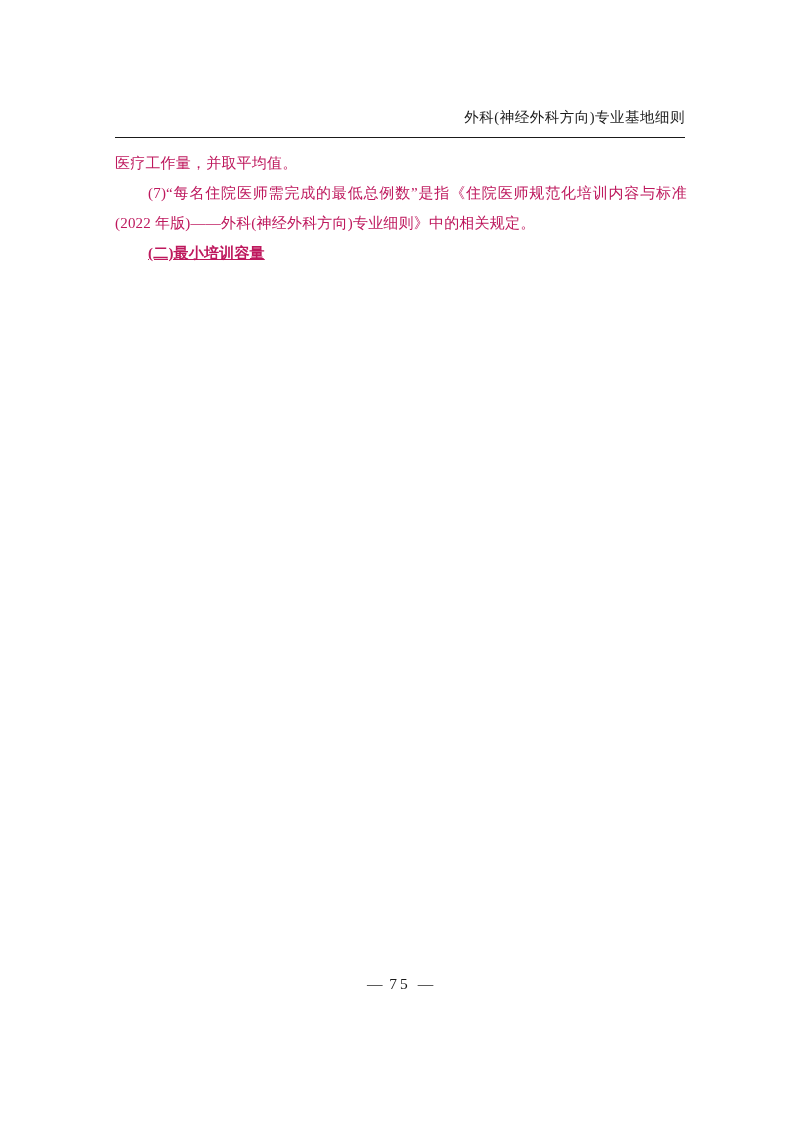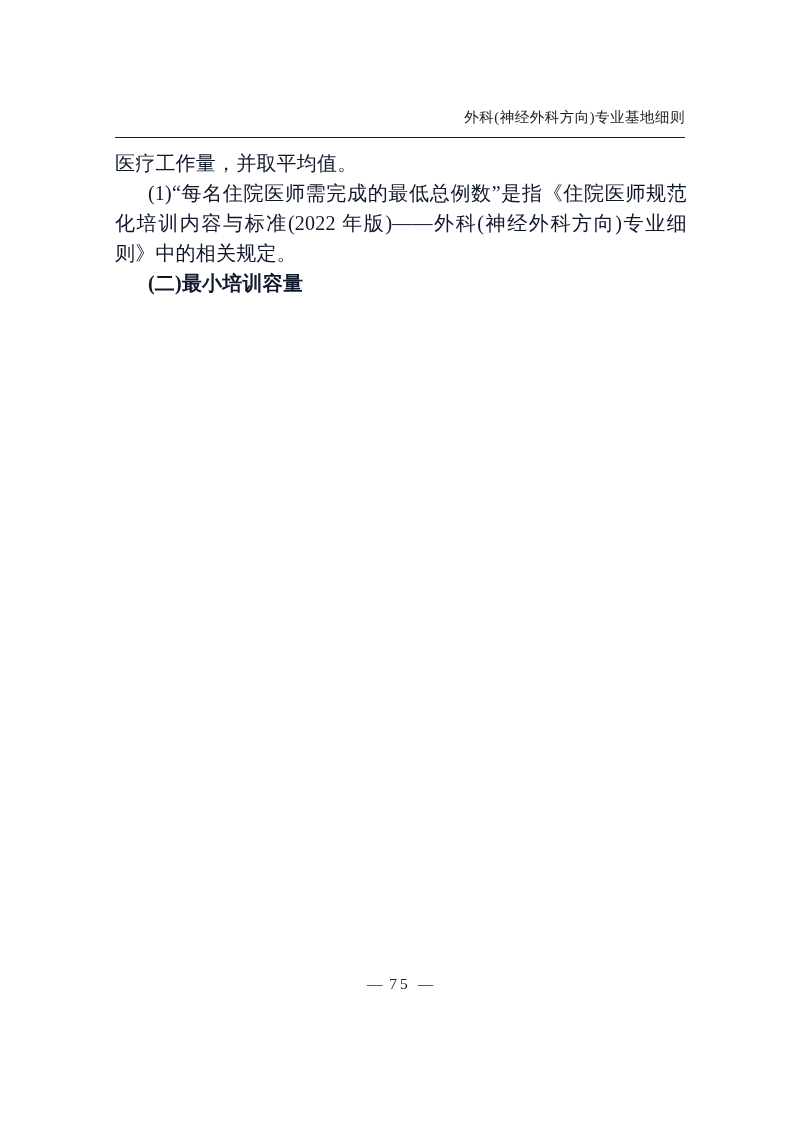--- a/index.html
+++ b/index.html
@@ -40,33 +40,34 @@
     background: #1a1a1a;
   }
   .body-text {
     position: absolute;
     top: 148px;
     left: 115px;
     width: 572px;
   }
   p.para {
     margin: 0;
-    font-size: 20px;
+    font-size: 15px;
     line-height: 30px;
     letter-spacing: 0.2px;
     text-align: justify;
     text-justify: inter-character;
-    color: #0f172a;
+    color: #be185d;
   }
   p.indent {
     text-indent: 33px;
   }
   p.bold-head {
     font-weight: bold;
     text-indent: 33px;
+    text-decoration: underline;
   }
   .footer {
     position: absolute;
     top: 975px;
     left: 115px;
     width: 570px;
     text-align: center;
     font-size: 15.5px;
     letter-spacing: 3px;
     color: #1a1a1a;
@@ -78,21 +79,21 @@
 </head>
 <body>
 
 <div class="page">
 
   <div class="header">外科(神经外科方向)专业基地细则</div>
   <div class="header-rule"></div>
 
   <div class="body-text">
     <p class="para">医疗工作量，并取平均值。</p>
-    <p class="para indent">(1)“每名住院医师需完成的最低总例数”是指《住院医师规范化培训内容与标准(2022 年版)——外科(神经外科方向)专业细则》中的相关规定。</p>
+    <p class="para indent">(7)“每名住院医师需完成的最低总例数”是指《住院医师规范化培训内容与标准(2022 年版)——外科(神经外科方向)专业细则》中的相关规定。</p>
     <p class="para bold-head">(二)最小培训容量</p>
   </div>
 
   <div class="footer">
     <span class="dash">—</span>
     <span>75</span>
     <span class="dash">—</span>
   </div>
 
 </div>

